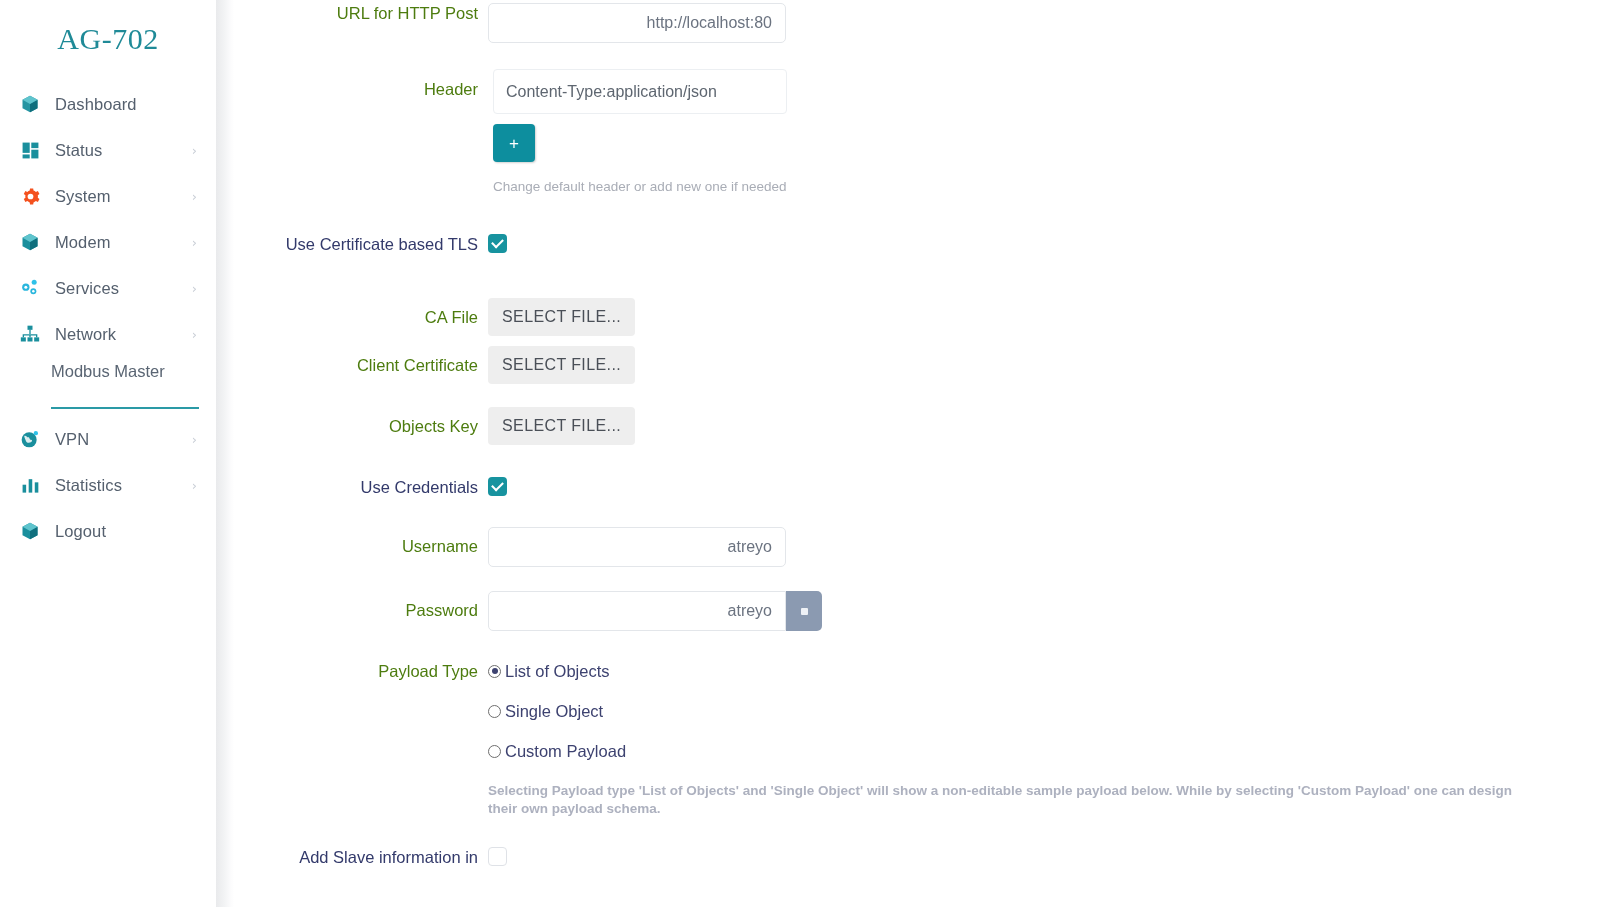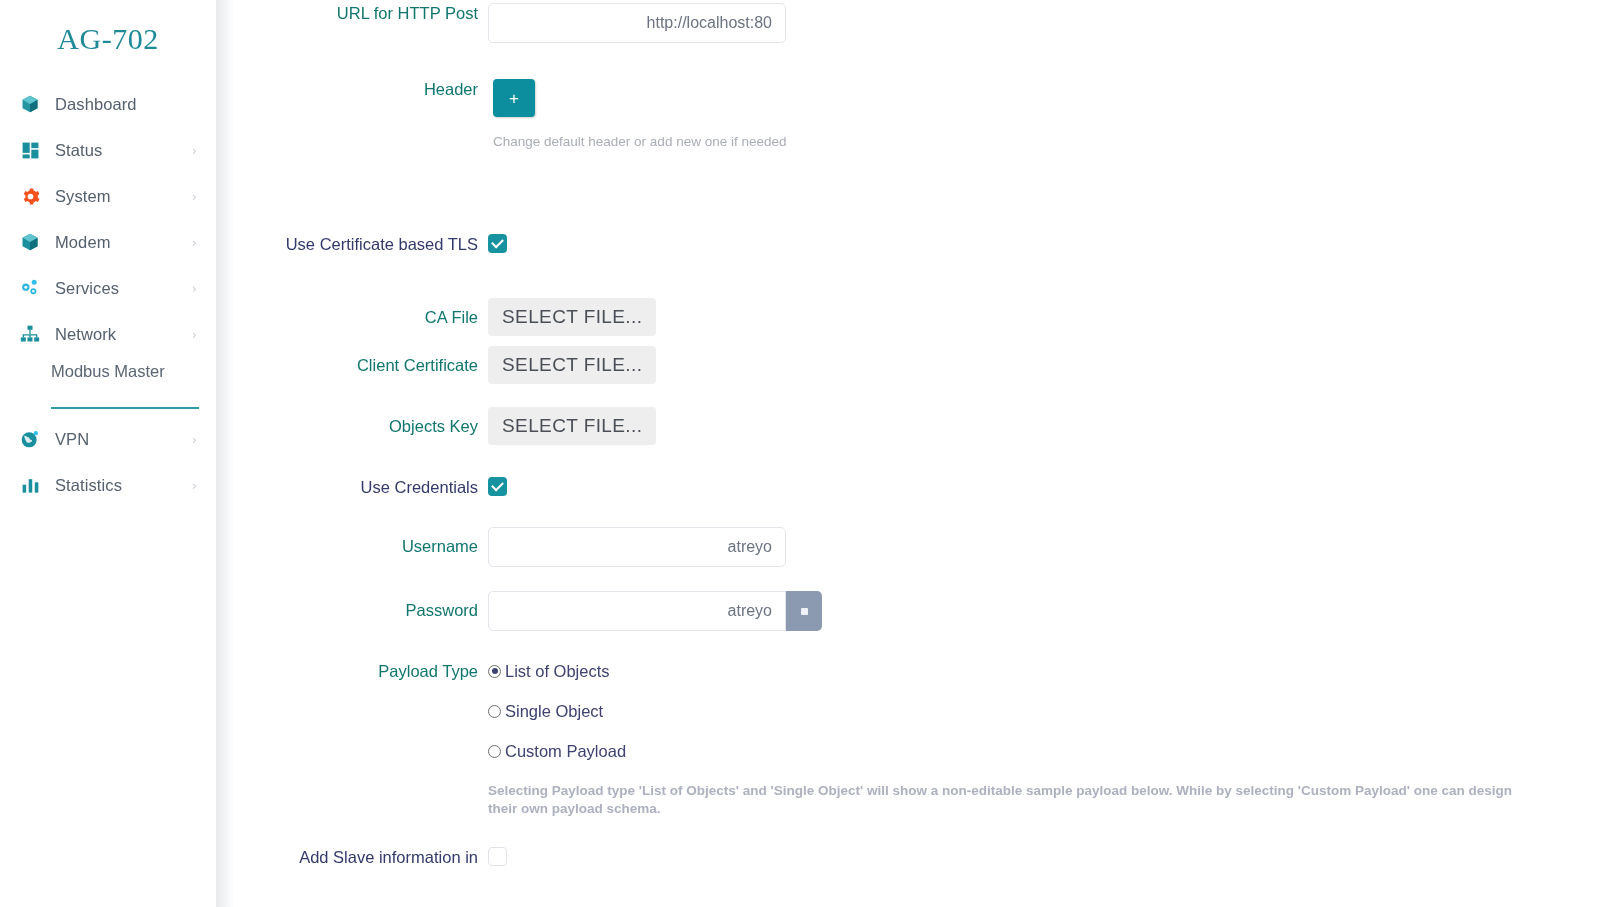--- a/index.html
+++ b/index.html
@@ -104,21 +104,21 @@
   .form-row {
     display: flex;
     align-items: flex-start;
     position: absolute;
   }
   .f-label {
     width: 272px;
     text-align: right;
     padding-right: 10px;
     font-size: 16.5px;
-    color: #0f766e;
+    color: #4d7c0f;
     line-height: 20px;
     white-space: nowrap;
   }
   .f-label.dark { color: #333a6b; }
   .f-ctl { display: flex; flex-direction: column; }
 
   .txt-input {
     width: 298px;
     height: 40px;
     border: 1px solid #e3e6ea;
@@ -186,21 +186,21 @@
     border: 1.5px solid #dfe2e7;
   }
 
   .file-btn {
     height: 38px;
     min-width: 108px;
     background: #eeeeee;
     border: none;
     border-radius: 4px;
     color: #4a4f57;
-    font-size: 19px;
+    font-size: 16px;
     letter-spacing: 0.4px;
     cursor: pointer;
     padding: 2px 14px;
     font-family: "Liberation Sans", sans-serif;
   }
 
   .pw-wrap { display: flex; align-items: stretch; }
   .pw-wrap .txt-input { border-radius: 5px 0 0 5px; }
   .pw-toggle {
     width: 36px;
@@ -361,38 +361,49 @@
           <svg width="19" height="19" viewBox="0 0 24 24">
               <rect x="2" y="11" width="4.5" height="10" fill="#1a8f9d"></rect>
               <rect x="9.7" y="4" width="4.5" height="17" fill="#1a8f9d"></rect>
               <rect x="17.4" y="8" width="4.5" height="13" fill="#1a8f9d"></rect>
             </svg>
         </span>
         <span class="nav-label">Statistics</span>
         <span class="chev">›</span>
       </li>
 
+      <li class="nav-item">
+        <span class="ico">
+          <svg width="20" height="20" viewBox="0 0 24 24">
+              <path fill="#1a8f9d" d="M12 2 3 7v10l9 5 9-5V7z"></path>
+              <path fill="#0f6f7d" d="M12 22l9-5V7l-9 5z"></path>
+              <path fill="#5fc4cd" d="M12 2 3 7l9 5 9-5z"></path>
+            </svg>
+        </span>
+        <span class="nav-label">Logout</span>
+      </li>
 
     </ul>
   </nav>
 
   <div id="edge-shadow"></div>
 
   <main id="main">
 
     <div class="form-row" style="top:3px; left:0;">
       <div class="f-label">URL for HTTP Post</div>
       <div class="f-ctl">
         <input class="txt-input" type="text" value="http://localhost:80" style="">
       </div>
     </div>
 
     <div class="form-row" style="top:69px; left:0;">
       <div class="f-label" style="padding-top:10px">Header</div>
       <div class="f-ctl" style="margin-left:5px">
+        <input class="header-input" type="text" value="Content-Type:application/json" style="">
         <button class="plus-btn">+</button>
         <div class="hint">Change default header or add new one if needed</div>
       </div>
     </div>
 
     <div class="form-row" style="top:234px; left:0;">
       <div class="f-label dark">Use Certificate based TLS</div>
       <div class="f-ctl" style="padding-top:0px">
         <span class="cbox on"></span>
       </div>

